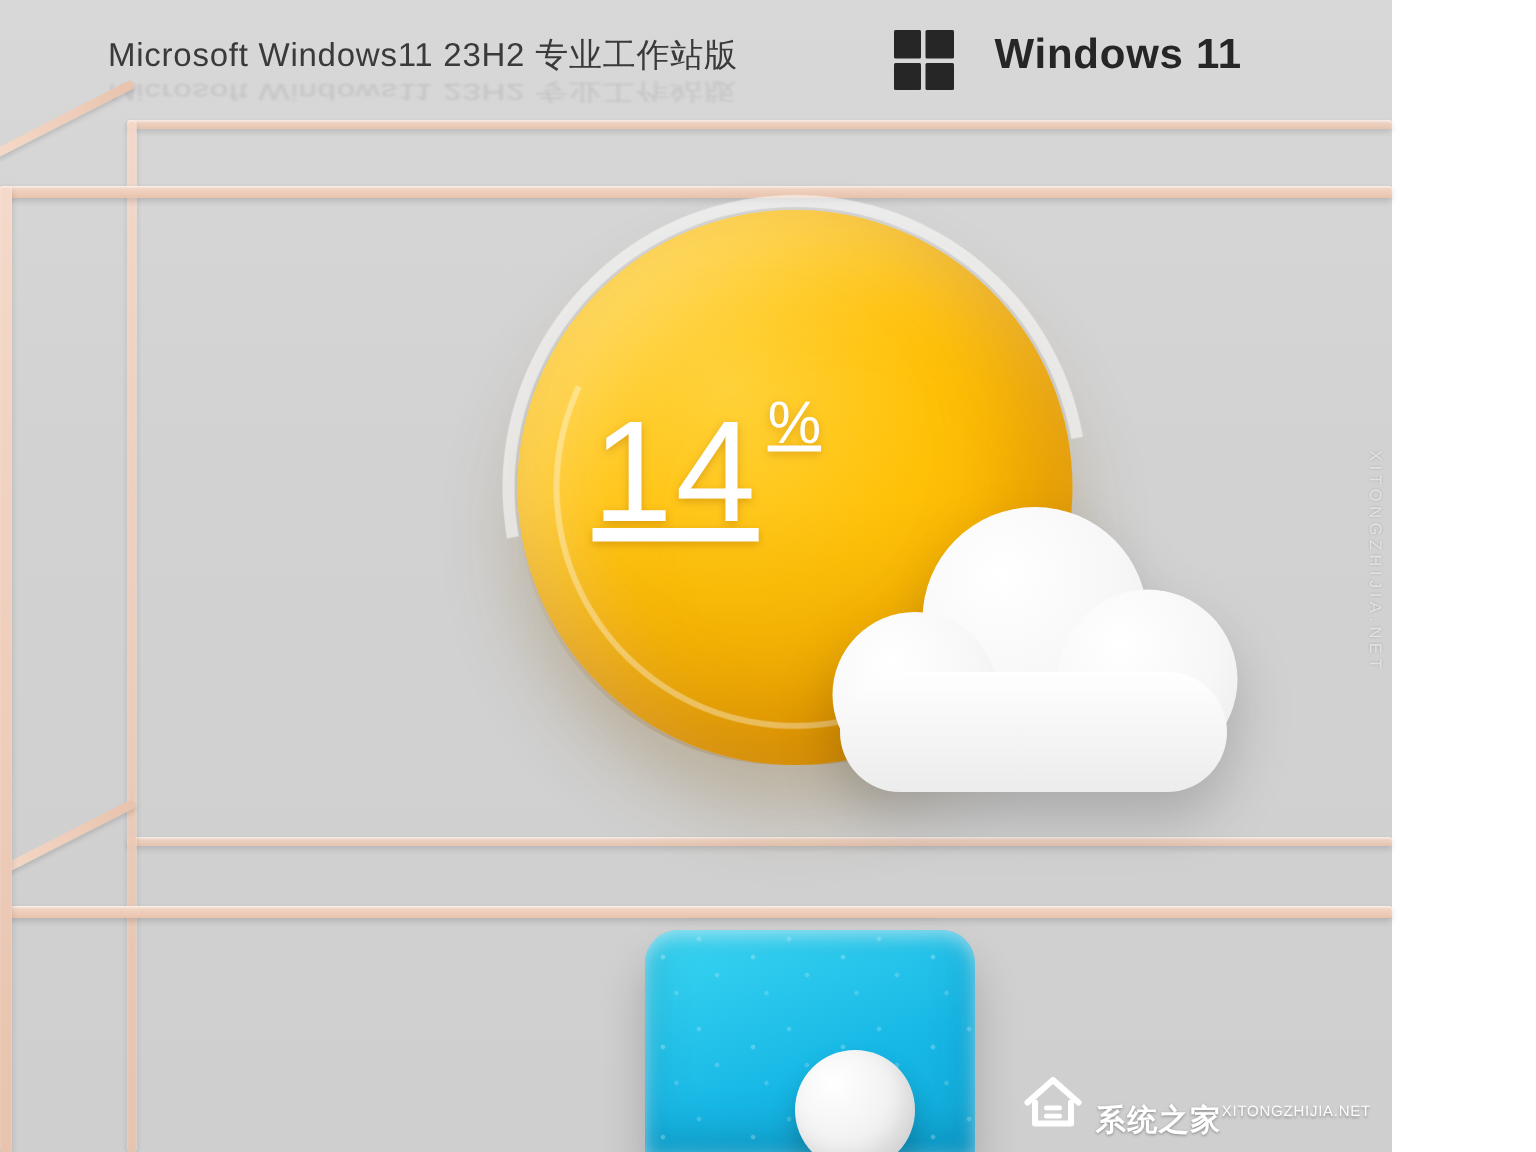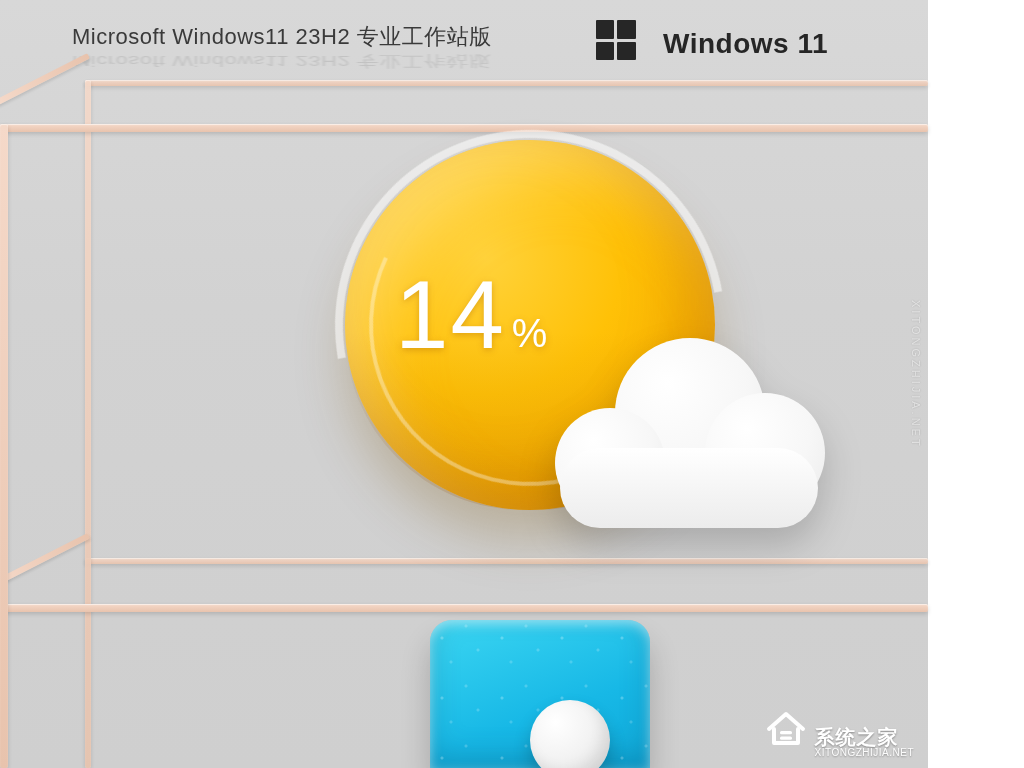--- a/index.html
+++ b/index.html
@@ -29,21 +29,21 @@
     transform: scaleY(-0.7);
     opacity: 0.12;
     filter: blur(1px);
   }
   
   .winlogo {
     position: absolute;
     top: 20px;
     right: 100px;
     display: flex;
-    align-items: flex-end;
+    align-items: flex-start;
     gap: 27px;
     color: #262626;
   }
   .winlogo .grid {
     width: 40px; height: 40px;
     display: grid;
     grid-template-columns: 1fr 1fr;
     grid-template-rows: 1fr 1fr;
     gap: 3px;
   }
@@ -122,22 +122,23 @@
     border-right-color: transparent;
     border-top-color: transparent;
     transform: rotate(-20deg);
   }
   .pct {
     position: absolute;
     left: 50px;
     top: 120px;
     color: #ffffff;
     display: flex;
-    align-items: flex-end;
+    align-items: flex-start;
     text-shadow: 0 2px 6px rgba(160,90,0,0.35);
+    text-decoration: underline;
   }
   .pct .num {
     font-size: 96px;
     font-weight: 300;
     font-family: "Segoe UI Light","Segoe UI",sans-serif;
     letter-spacing: 2px;
   }
   .pct .sym {
     font-size: 40px;
     font-weight: 300;
@@ -210,21 +211,21 @@
     display: flex;
     align-items: center;
     gap: 8px;
     color: #ffffff;
     text-shadow: 0 1px 2px rgba(0,0,0,0.35);
   }
   .watermark .house {
     width: 42px; height: 38px;
     position: relative;
   }
-  .watermark .txt { display:flex; flex-direction:column; line-height:1.05;margin-top:28px; }
+  .watermark .txt { display:flex; flex-direction:row; line-height:1.05;margin-top:28px; }
   .watermark .t1 { font-size: 20px; font-weight: 700; letter-spacing:1px; }
   .watermark .t2 { font-size: 10px; letter-spacing: 0.5px; opacity:0.95; }
   
   .side-watermark{
     position:absolute;
     right:6px;
     top:300px;
     writing-mode: vertical-rl;
     font-size:11px;
     letter-spacing:3px;

